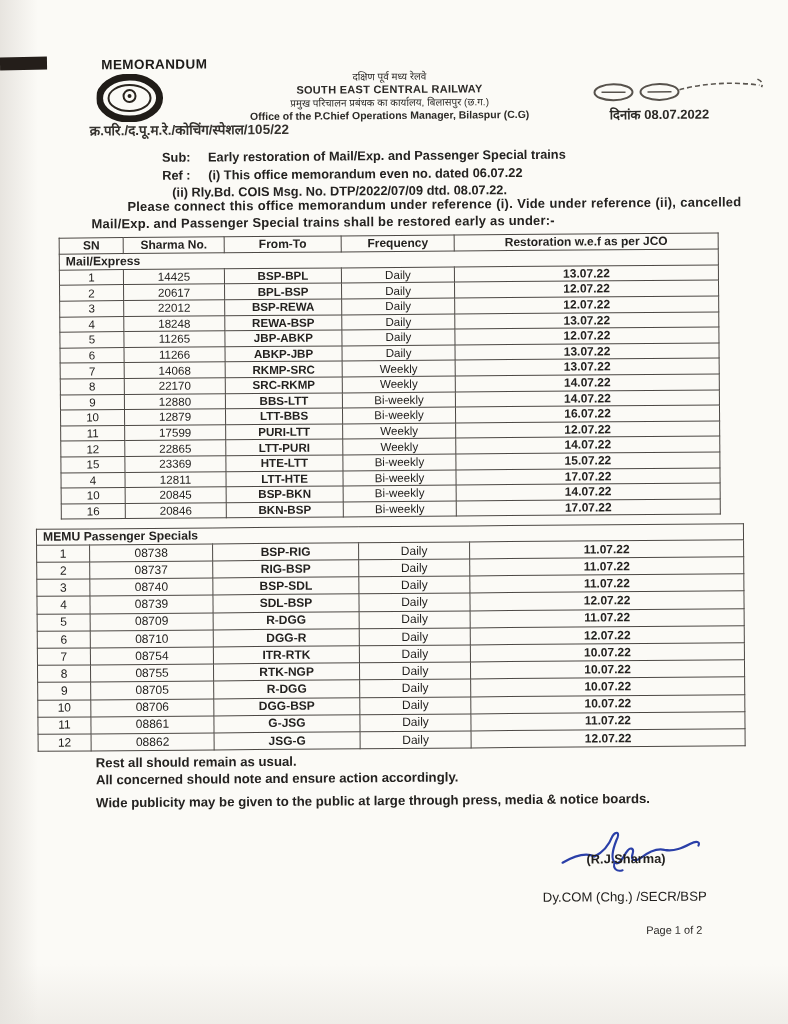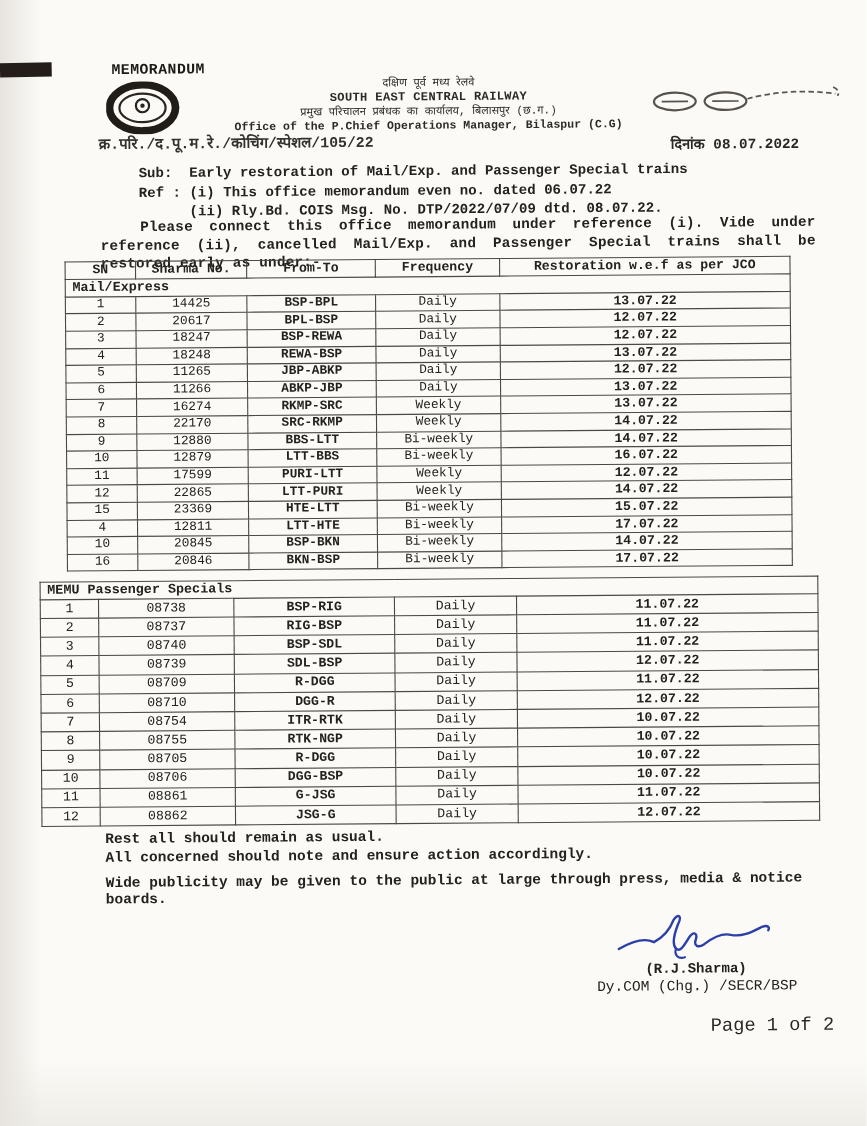--- a/index.html
+++ b/index.html
@@ -8,21 +8,20 @@
     background:#ffffff;
     font-family:"Liberation Sans", sans-serif;
     color:#262422;
   }
   .page{
     position:relative;width:788px;height:1024px;
     background:
       linear-gradient(90deg, #e7e4df 0px, rgba(231,228,223,0) 38px),
       linear-gradient(0deg, #efede8 0px, rgba(239,237,232,0) 60px),
       #fbfaf6;
-    font-family: Liberation Mono, monospace;
   }
   .edge-strip{
     position:absolute;left:0;top:57px;width:47px;height:13px;
     background:#241e1a;transform:rotate(-1deg);
   }
   .doc{
     position:absolute;inset:0;
     transform:rotate(-0.45deg);
     transform-origin:50% 40%;
   }
@@ -33,24 +32,24 @@
   .logo{left:99px;top:72px;}
   .letterhead{
     left:200px;top:70px;width:384px;text-align:center;line-height:13px;color:#2c2a27;
   }
   .lh-hindi1{font-size:10px;}
   .lh-eng{font-size:11px;font-weight:bold;letter-spacing:.3px;}
   .lh-hindi2{font-size:10px;}
   .lh-office{font-size:10.5px;font-weight:bold;}
   .stamps{left:594px;top:78px;}
   .refno{left:92px;top:119px;font-size:13.5px;font-weight:bold;color:#35322e;}
-  .date{left:612px;top:123px;font-size:13px;font-weight:bold;color:#2b2926;}
+  .date{left:612px;top:107px;font-size:13px;font-weight:bold;color:#2b2926;}
   .subref{left:128px;top:147px;font-size:12.8px;font-weight:bold;line-height:17.5px;color:#242220;}
   .subref .row{display:flex;}
-  .subref .lbl{width:46px;flex:0 0 46px;}
+  .subref .lbl{width:46px;flex:0 0 46px;margin-left:36px;}
   .subref .ind{margin-left:46px;}
   .para{
     left:93px;top:197px;width:650px;font-size:13px;line-height:16.5px;
     text-align:justify;text-indent:36px;color:#242220;font-weight:bold;
     letter-spacing:.2px; margin:0;
   }
   table{border-collapse:collapse;table-layout:fixed;background:transparent;}
   .t1{left:60px;top:235px;width:659px;}
   .t2{left:35px;top:526px;width:707px;}
   th,td{
@@ -64,23 +63,23 @@
   .t2 td{height:14.2px;font-size:12px;}
   tr.section td{
     text-align:left;font-weight:bold;font-size:12.2px;padding-left:6px;height:11px;
   }
   td:nth-child(3){font-weight:bold;}
   td:last-child{font-weight:bold;font-size:12px;}
   .notes{left:93px;top:753px;font-size:13.2px;color:#242220;font-weight:bold;}
   .note{margin:0 0 2px 0;}
   .note3{margin-top:8px;}
   .sig-ink{left:553px;top:830px;}
-  .sig-name{left:583px;top:875px;font-size:12.8px;font-weight:bold;color:#22201e;}
+  .sig-name{left:583px;top:853px;font-size:12.8px;font-weight:bold;color:#22201e;}
   .sig-desig{left:539px;top:891px;font-size:13.2px;color:#22201e;}
-  .page-num{left:642px;top:926px;font-size:17px;color:#2a2826;}
+  .page-num{left:642px;top:926px;font-size:11px;color:#2a2826;}
 </style>
 </head>
 <body>
 
 <div class="page">
   <div class="edge-strip"></div>
 
   <div class="doc">
 
     <div class="abs memo-label">MEMORANDUM</div>
@@ -156,21 +155,21 @@
           </tr>
           <tr>
             <td>2</td>
             <td>20617</td>
             <td>BPL-BSP</td>
             <td>Daily</td>
             <td>12.07.22</td>
           </tr>
           <tr>
             <td>3</td>
-            <td>18247</td>
+            <td>22012</td>
             <td>BSP-REWA</td>
             <td>Daily</td>
             <td>12.07.22</td>
           </tr>
           <tr>
             <td>4</td>
             <td>18248</td>
             <td>REWA-BSP</td>
             <td>Daily</td>
             <td>13.07.22</td>
@@ -184,21 +183,21 @@
           </tr>
           <tr>
             <td>6</td>
             <td>11266</td>
             <td>ABKP-JBP</td>
             <td>Daily</td>
             <td>13.07.22</td>
           </tr>
           <tr>
             <td>7</td>
-            <td>16274</td>
+            <td>14068</td>
             <td>RKMP-SRC</td>
             <td>Weekly</td>
             <td>13.07.22</td>
           </tr>
           <tr>
             <td>8</td>
             <td>22170</td>
             <td>SRC-RKMP</td>
             <td>Weekly</td>
             <td>14.07.22</td>

